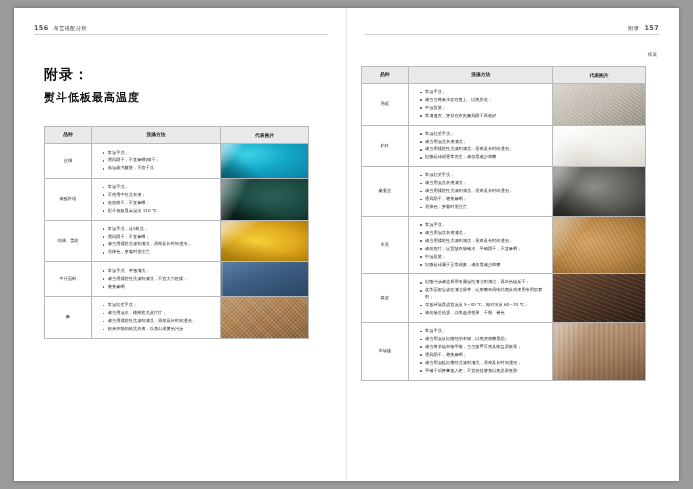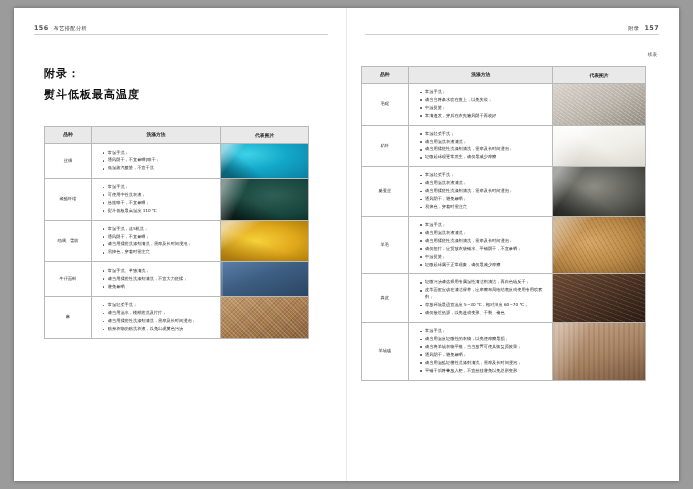--- a/index.html
+++ b/index.html
@@ -28,21 +28,21 @@
   .runhead.right{right:20px;}
   .folio{font-size:6.4px;color:#555;font-weight:bold;}
   .runrule{
     position:absolute;height:1px;background:#cfcfcf;top:26px;
   }
   .runrule.left{left:20px;right:18px;}
   .runrule.right{left:18px;right:20px;}
 
   
   .title-block{position:absolute;left:30px;top:58px;}
-  .title-1{font-size:11px;font-weight:bold;color:#111;letter-spacing:1px;}
+  .title-1{font-size:14px;font-weight:bold;color:#111;letter-spacing:1px;}
   .title-2{font-size:11px;font-weight:bold;color:#111;letter-spacing:1px;margin-top:6px;}
 
   .cont-label{
     position:absolute;right:22px;top:44px;font-size:4.6px;color:#444;
   }
 
   
   table{
     border-collapse:collapse;table-layout:fixed;
     font-size:4.2px;color:#222;

